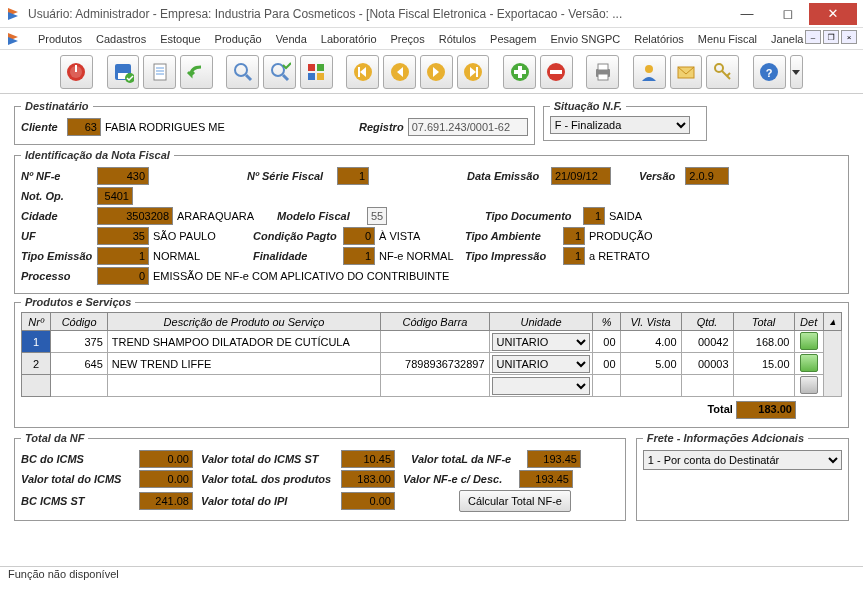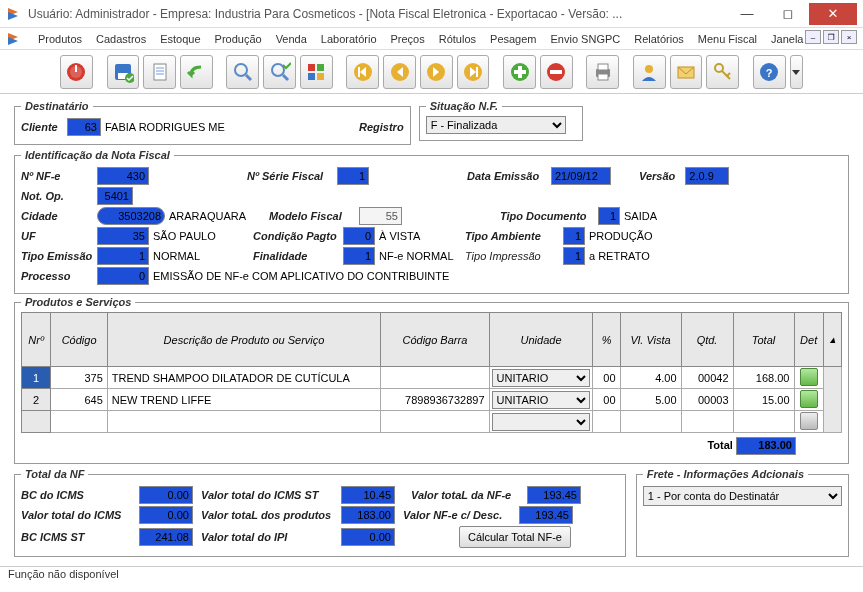--- a/index.html
+++ b/index.html
@@ -16,28 +16,28 @@
 .mdi-btns{position:absolute;right:6px;top:30px;display:flex;gap:2px;}
 .mdi-btn{width:16px;height:14px;border:1px solid #999;background:#eef;font-size:8px;display:flex;align-items:center;justify-content:center;}
 .toolbar{height:44px;display:flex;align-items:center;padding:4px 60px;gap:4px;border-bottom:1px solid #ccc;}
 .tb-btn{width:34px;height:34px;border:1px solid #aaa;border-radius:3px;background:linear-gradient(#fefefe,#e3e3e3);display:flex;align-items:center;justify-content:center;}
 .tb-sep{width:6px;}
 .content{padding:4px 14px;}
 .row{display:flex;align-items:center;gap:4px;margin:2px 0;}
 fieldset{border:1px solid #999;margin:2px 0;padding:4px 6px 6px 6px;}
 legend{padding:0 4px;font-style:italic;font-weight:bold;color:#333;}
 label{color:#222;}
-.fld{border:1px solid #888;background:#1d4ed8;height:18px;padding:1px 3px;text-align:right;}
+.fld{border:1px solid #888;background:#a16207;height:18px;padding:1px 3px;text-align:right;}
 .fld.ro{background:#f4f4f4;color:#555;}
 .fld.l{text-align:left;}
 .lbl{display:inline-block;}
 .top-row{display:flex;gap:8px;align-items:flex-start;}
 .top-row>fieldset{flex:0 0 auto;}
 .grid{width:100%;border-collapse:collapse;}
-.grid th{border:1px solid #888;background:#e8e8e8;font-weight:normal;font-style:italic;padding:20px 3px;text-align:center;}
+.grid th{border:1px solid #888;background:#e8e8e8;font-weight:normal;font-style:italic;padding:2px 3px;text-align:center;}
 .grid td{border:1px solid #aaa;padding:1px 2px;height:20px;}
 .grid td input{border:none;width:100%;height:16px;padding:0 2px;}
 .grid td select{width:100%;height:18px;border:1px solid #888;}
 .det-btn{width:18px;height:18px;background:linear-gradient(#b3e89f,#65b84a);border:1px solid #4a8a3a;border-radius:2px;}
 .det-btn.gray{background:linear-gradient(#eee,#bbb);border:1px solid #888;}
 .scroll-col{width:16px;background:#e8e8e8;border:1px solid #888;}
 .totals{display:flex;gap:10px;}
 .totals fieldset{flex:1;}
 .btn{border:1px solid #888;background:linear-gradient(#fafafa,#ddd);height:22px;padding:2px 8px;border-radius:2px;}
 .status{position:absolute;bottom:10px;left:0;right:0;}
@@ -225,20 +225,21 @@
 <div class="content">
 
 <div class="top-row">
   <fieldset class="dest-fs">
     <legend>Destinatário</legend>
     <div class="row">
       <label style="width:42px;font-style:italic;font-weight:bold">Cliente</label>
       <input class="fld" style="width: 34px;" value="63">
       <span class="lbl" style="width:250px">FABIA RODRIGUES ME</span>
       <label style="font-style:italic;font-weight:bold">Registro</label>
+      <input class="fld ro l" style="width: 120px;" readonly="" value="07.691.243/0001-62">
     </div>
   </fieldset>
   <fieldset style="width:164px">
     <legend>Situação N.F.</legend>
     <select class="situacao"><option>F - Finalizada</option></select>
   </fieldset>
 </div>
 
 <fieldset>
   <legend>Identificação  da Nota Fiscal</legend>
@@ -254,24 +255,24 @@
     <span style="width:20px"></span>
     <label style="font-style:italic;font-weight:bold">Versão</label>
     <input class="fld l" style="width: 44px; margin-left: 6px;" value="2.0.9">
   </div>
   <div class="row">
     <label style="width:72px;font-style:italic;font-weight:bold">Not. Op.</label>
     <input class="fld" style="width: 36px;" value="5401">
   </div>
   <div class="row">
     <label style="width:72px;font-style:italic;font-weight:bold">Cidade</label>
-    <input class="fld" style="width: 68px; border-radius: 9px;" value="3503208">
+    <input class="fld" style="width: 76px;" value="3503208">
     <span class="lbl" style="width:96px">ARARAQUARA</span>
     <label style="width:86px;font-style:italic;font-weight:bold">Modelo Fiscal</label>
-    <input class="fld ro" style="width: 43px;" readonly="" value="55">
+    <input class="fld ro" style="width: 20px;" readonly="" value="55">
     <span style="width:90px"></span>
     <label style="width:94px;font-style:italic;font-weight:bold">Tipo Documento</label>
     <input class="fld" style="width: 22px;" value="1">
     <span class="lbl">SAIDA</span>
   </div>
   <div class="row">
     <label style="width:72px;font-style:italic;font-weight:bold">UF</label>
     <input class="fld" style="width: 52px;" value="35">
     <span class="lbl" style="width:96px">SÃO PAULO</span>
     <label style="width:86px;font-style:italic;font-weight:bold">Condição Pagto</label>
@@ -281,21 +282,21 @@
     <input class="fld" style="width: 22px;" value="1">
     <span class="lbl">PRODUÇÃO</span>
   </div>
   <div class="row">
     <label style="width:72px;font-style:italic;font-weight:bold">Tipo Emissão</label>
     <input class="fld" style="width: 52px;" value="1">
     <span class="lbl" style="width:96px">NORMAL</span>
     <label style="width:86px;font-style:italic;font-weight:bold">Finalidade</label>
     <input class="fld" style="width: 32px;" value="1">
     <span class="lbl" style="width:82px">NF-e NORMAL</span>
-    <label style="width:94px;font-style:italic;font-weight:normal">Tipo Impressão</label>
+    <label style="width:94px;font-style:italic;font-weight:bold">Tipo Impressão</label>
     <input class="fld" style="width: 22px;" value="1">
     <span class="lbl">a RETRATO</span>
   </div>
   <div class="row">
     <label style="width:72px;font-style:italic;font-weight:bold">Processo</label>
     <input class="fld" style="width: 52px;" value="0">
     <span class="lbl">EMISSÃO DE NF-e COM APLICATIVO DO CONTRIBUINTE</span>
   </div>
 </fieldset>
 

